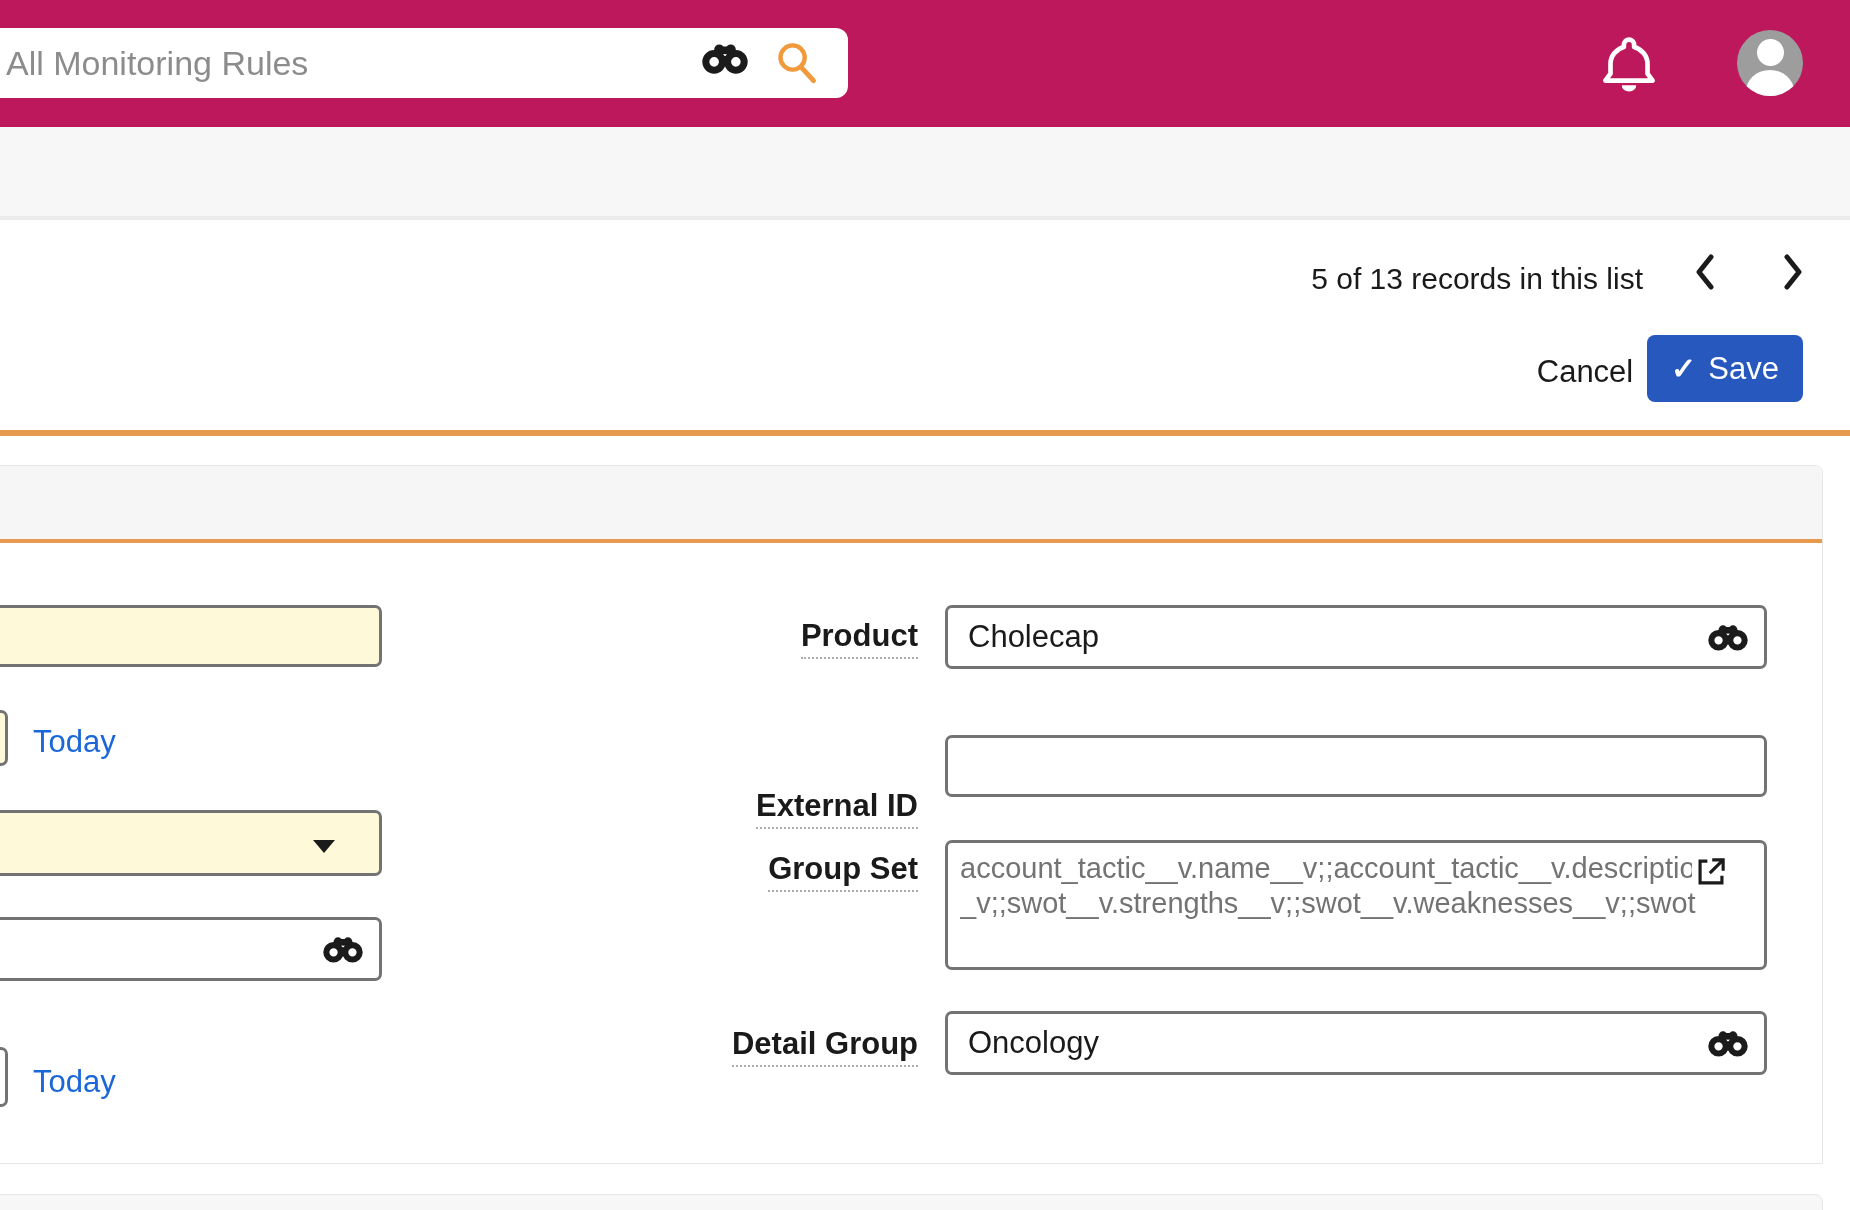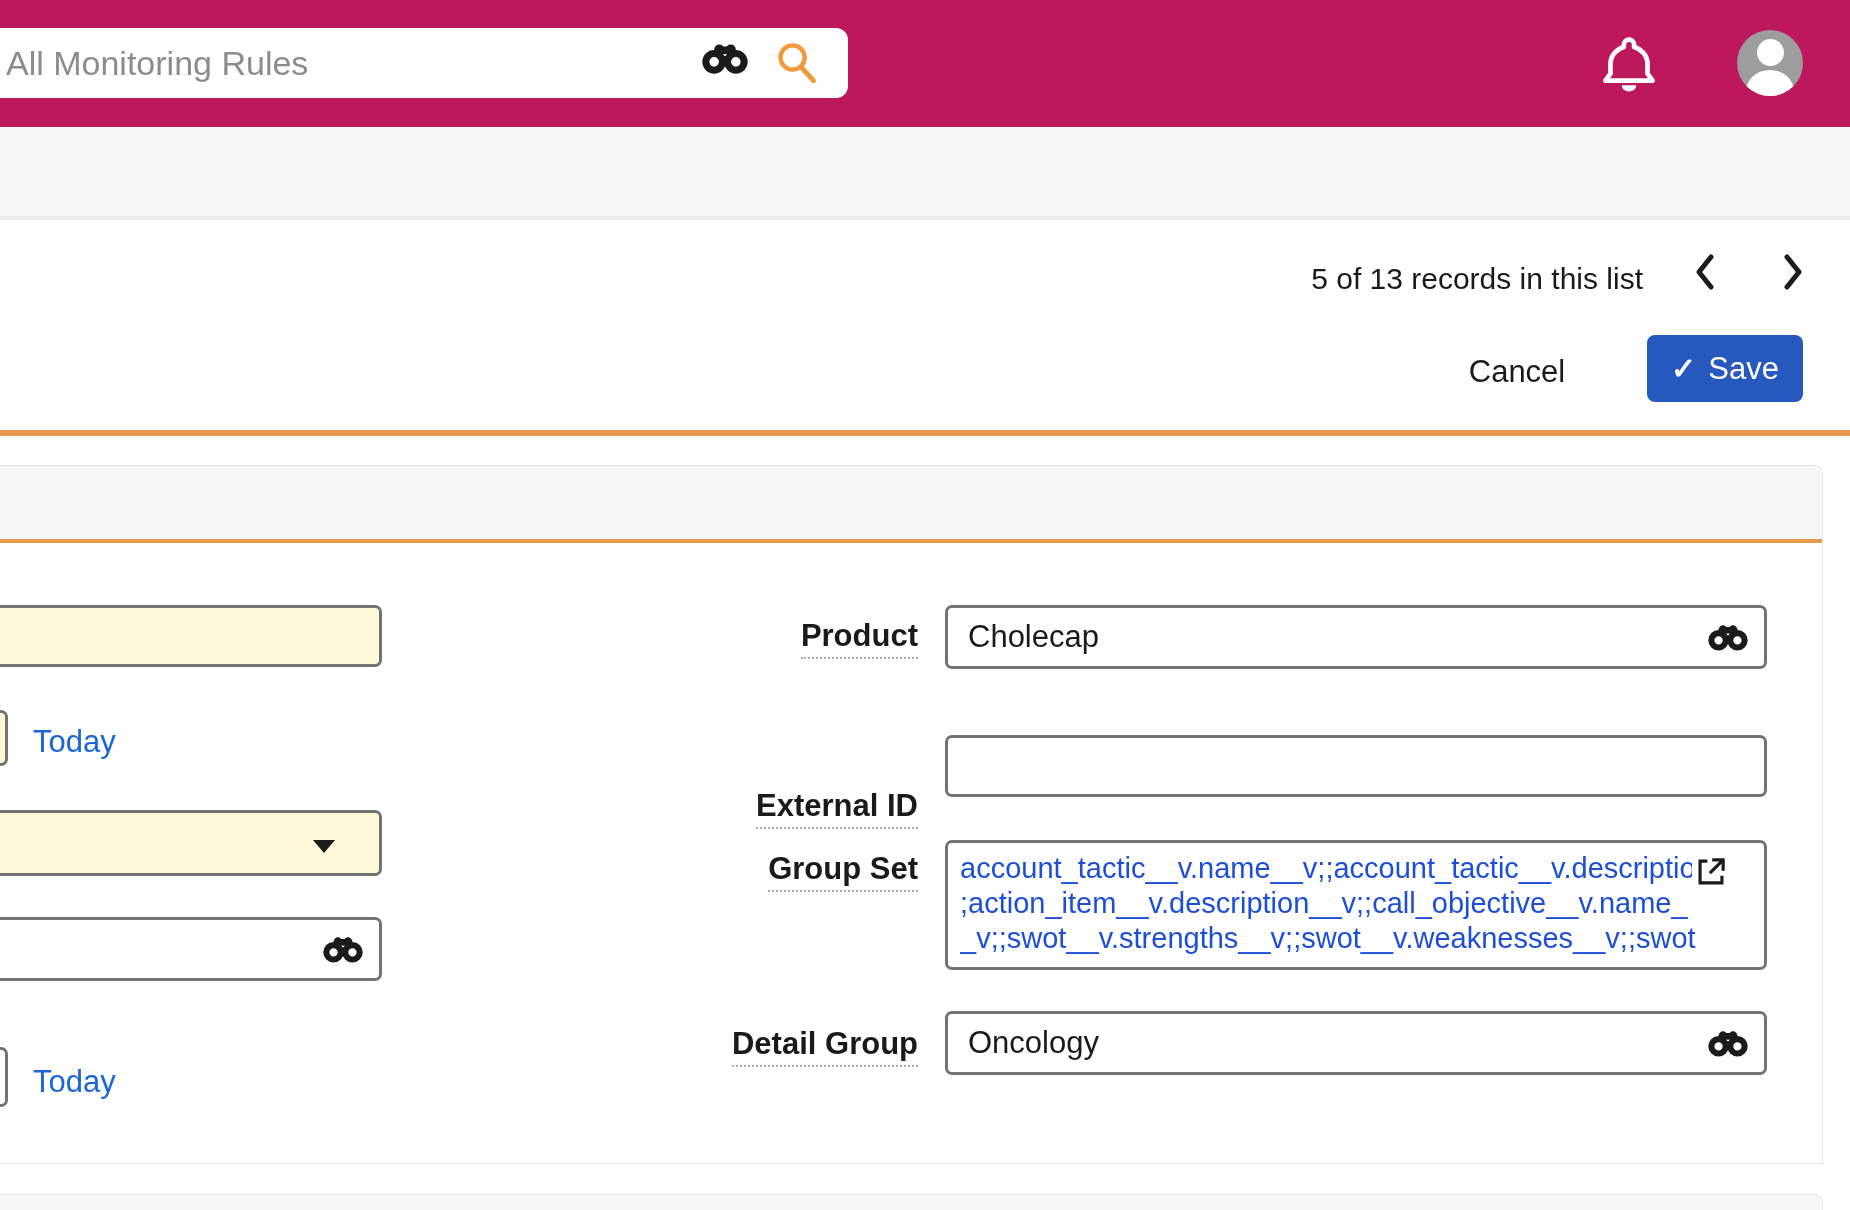--- a/index.html
+++ b/index.html
@@ -24,21 +24,21 @@
   .subbar { position:absolute; left:0; top:127px; width:1850px; height:93px;
     background:#F7F7F7; border-bottom:4px solid #ECECEC; }
 
   
   .recnav-text { position:absolute; left:1200px; top:256px; width:443px; text-align:right;
     font-size:30px; line-height:34px; color:#1a1a1a;margin-top:6px; }
   .chev { position:absolute; top:250px; width:38px; height:44px; cursor:pointer; }
   .chev.left { left:1686px; } .chev.right { left:1774px; }
 
   
-  .cancel-btn { position:absolute; left:1452px; top:354px; width:130px; text-align:center;
+  .cancel-btn { position:absolute; left:1520px; top:354px; width:130px; text-align:center;
     font-size:31px; color:#1a1a1a; cursor:pointer; }
   .save-btn { position:absolute; left:1647px; top:335px; width:156px; height:67px;
     background:#2658BE; border:none; border-radius:8px; color:#fff; font-size:31px;
     font-family:"Liberation Sans", sans-serif; display:flex; align-items:center; justify-content:center;
     gap:12px; cursor:pointer; }
   .save-btn .chk { font-size:30px; font-weight:bold; }
 
   .orange-rule { position:absolute; left:0; top:430px; width:1850px; height:6px; background:#E79A4D; }
 
   
@@ -73,21 +73,21 @@
   .flabel span { border-bottom:2px dotted #ADADAD; padding-bottom:4px; }
   .lbl-product { top:618px; } .lbl-external { top:788px; }
   .lbl-fieldset { top:851px; } .lbl-detail { top:1026px; }
 
   .fld-product { left:945px; top:605px; width:822px; height:64px; }
   .fld-external { left:945px; top:735px; width:822px; height:62px; }
   .fld-external input { width:100%; height:100%; border:none; outline:none; background:transparent;
     font-family:"Liberation Sans", sans-serif; font-size:31px; padding:0 20px; color:#1a1a1a; }
   .fld-fieldset { left:945px; top:840px; width:822px; height:130px; overflow:hidden; }
   .fs-lines { position:absolute; left:12px; top:8px; width:800px; font-size:29px; line-height:35px;
-    color:#1d4ed8; }
+    color:#737373; }
   .fs-lines div { white-space:nowrap; overflow:hidden; }
   .expand-btn { position:absolute; top:10px; right:34px; width:38px; height:38px; background:#fff;
     cursor:pointer; display:flex; align-items:center; justify-content:center; }
   .fld-detail { left:945px; top:1011px; width:822px; height:64px;text-align:center; }
 </style>
 </head>
 <body>
 
 <div class="topbar">
   <div class="searchbox">
@@ -201,21 +201,20 @@
   </span>
 </div>
 
 <div class="inp fld-external">
   <input type="text" value="" style="">
 </div>
 
 <div class="inp fld-fieldset">
   <div class="fs-lines">
     <div>account_tactic__v.name__v;;account_tactic__v.descriptio</div>
-    <div>;action_item__v.description__v;;call_objective__v.name_</div>
     <div>_v;;swot__v.strengths__v;;swot__v.weaknesses__v;;swot</div>
   </div>
   <span class="expand-btn">
     <svg width="34" height="34" viewBox="0 0 28 28">
       <path d="M11 5 H5 V23 H23 V17" fill="none" stroke="#1b1b1b" stroke-width="2.6"></path>
       <path d="M15 4 H24 V13" fill="none" stroke="#1b1b1b" stroke-width="2.6"></path>
       <line x1="24" y1="4" x2="13" y2="15" stroke="#1b1b1b" stroke-width="2.6"></line>
     </svg>
   </span>
 </div>

